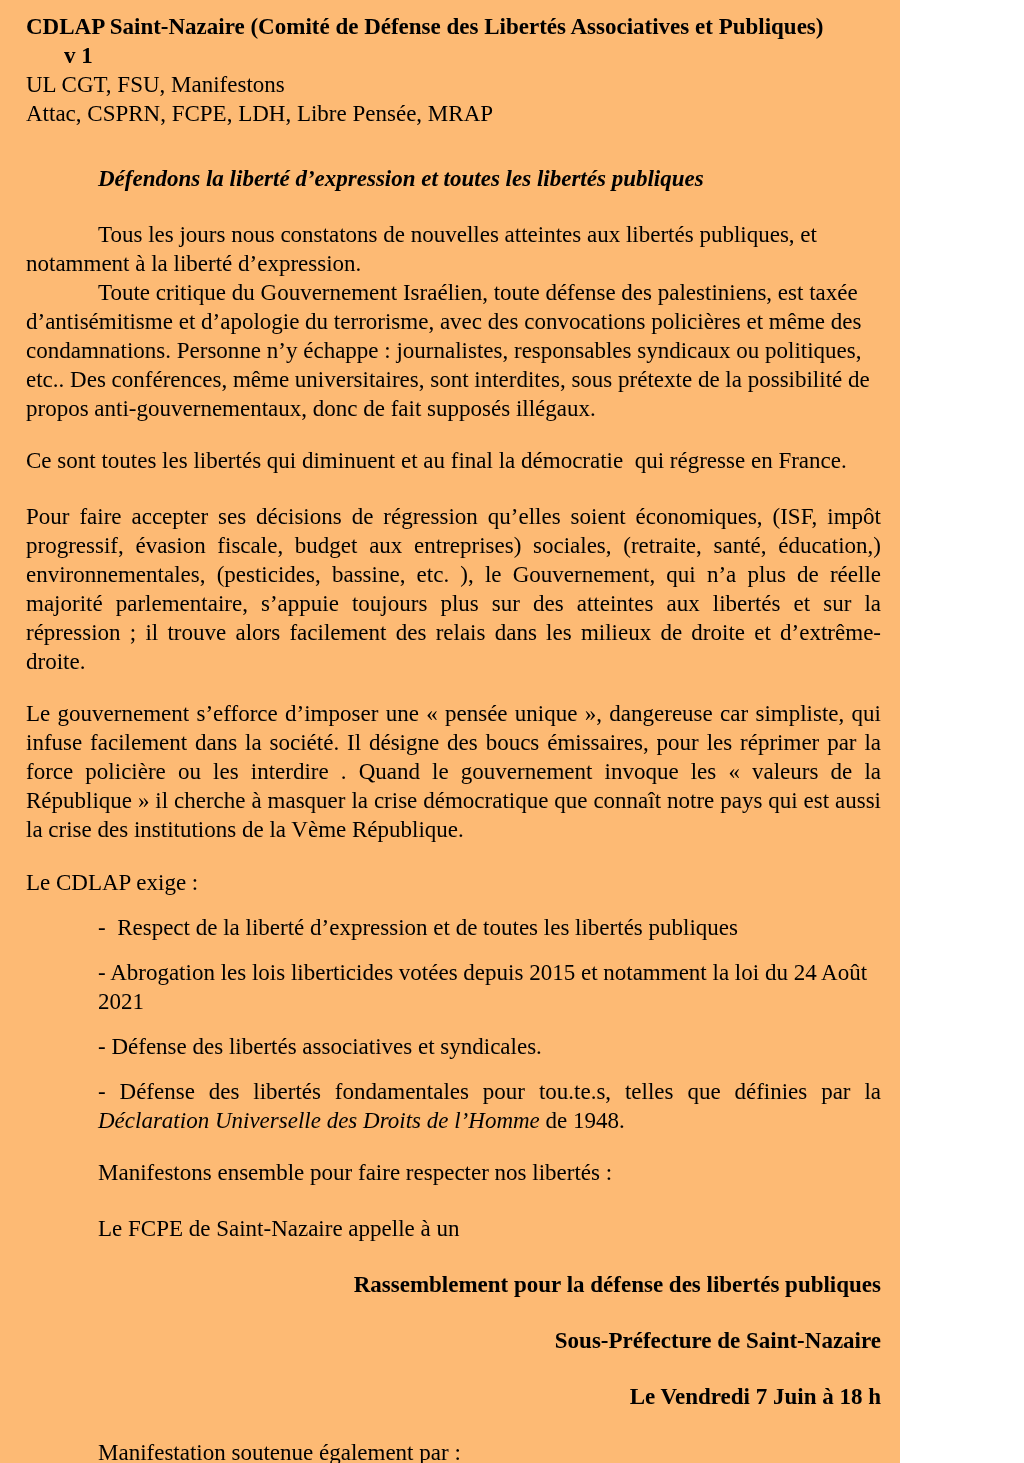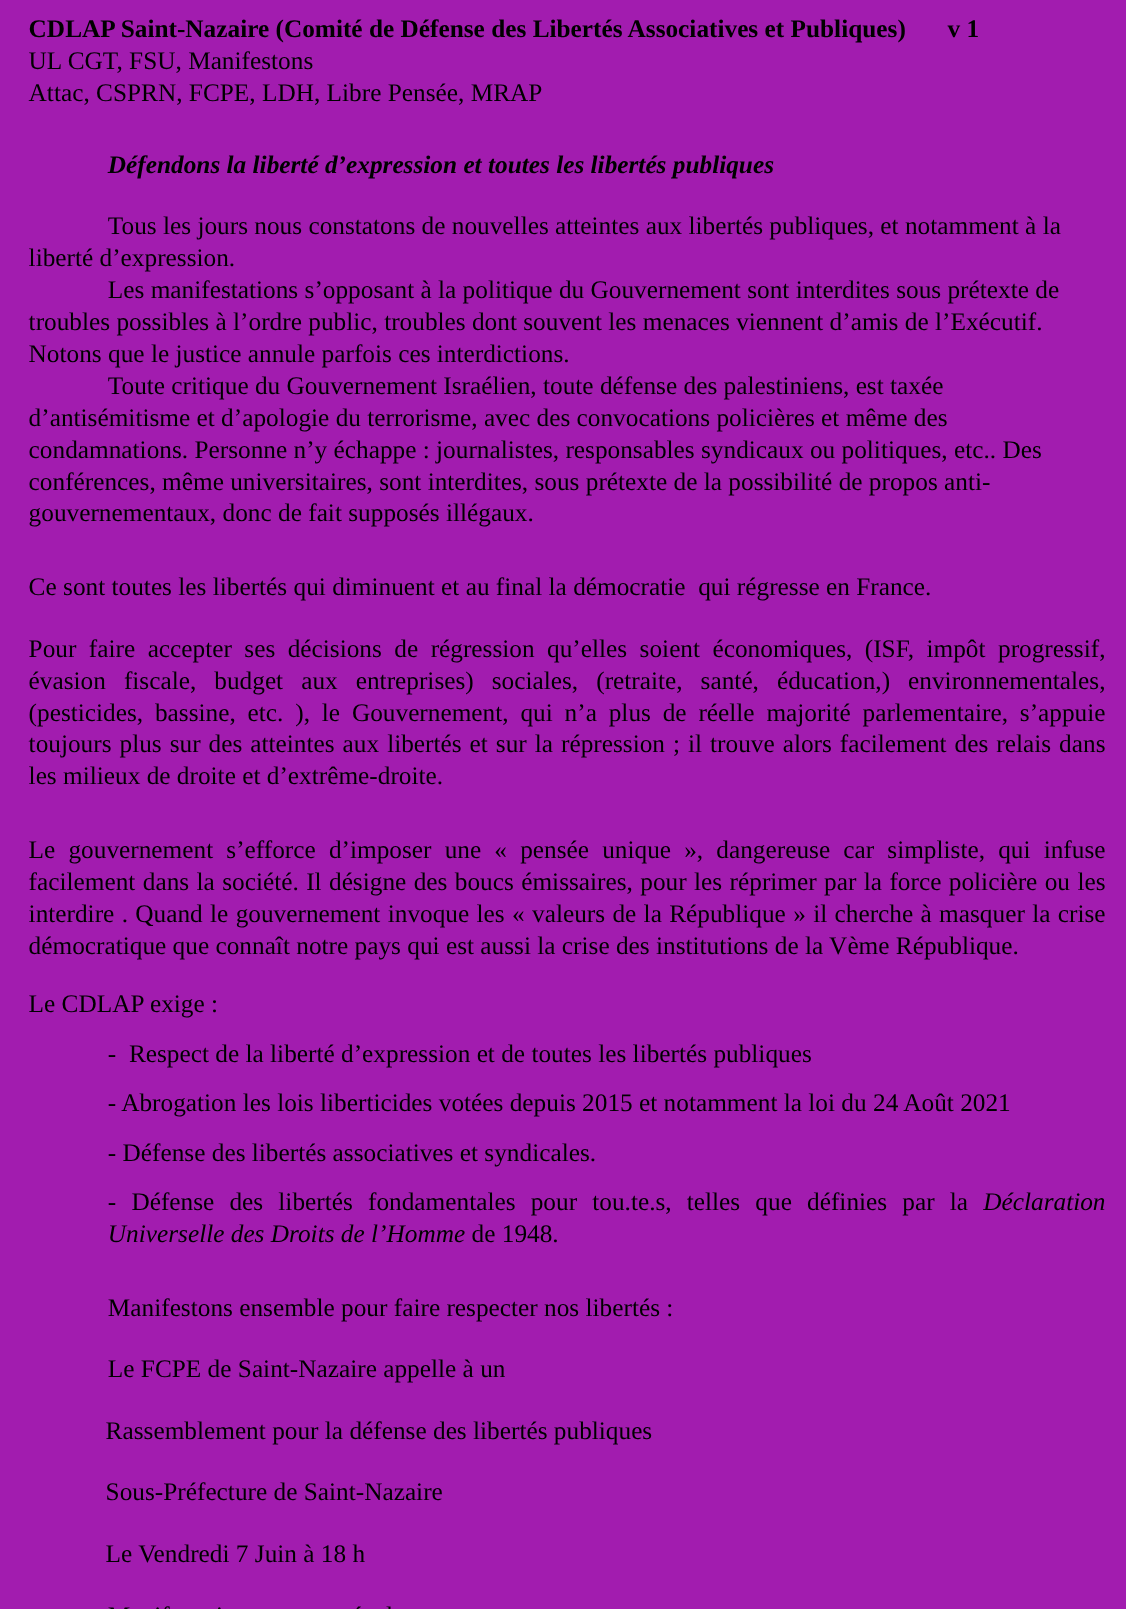--- a/index.html
+++ b/index.html
@@ -9,64 +9,63 @@
     background: #ffffff;
   }
   body {
     font-family: "Liberation Serif", serif;
     font-size: 23px;
     line-height: 29px;
     color: #000000;
     overflow: hidden;
   }
   .page {
-    width: 1024px;
+    width: 900px;
     height: 1463px;
     padding: 12px 19px 0 26px;
-    background: #a21caf;
+    background: #fdba74;
     overflow: hidden;
   }
   .title-line { font-weight: bold; }
   .version { display: inline-block; margin-left: 38px; font-weight: bold; }
   .heading {
     font-weight: bold;
     padding-left: 72px;
     margin-top: 36px;
     margin-bottom: 27px;
     font-style: italic;
   }
   .indent { text-indent: 72px; }
   .justify { text-align: justify; }
   .tab { padding-left: 72px; }
   .gap { margin-top: 27px; }
-  .gap-sm { margin-top: 38px; }
+  .gap-sm { margin-top: 23px; }
   .demand-item { padding-left: 72px; margin-top: 16px; }
   .centerline {
-    text-align: left;
-    font-weight: normal;
+    text-align: right;
+    font-weight: bold;
     padding-left: 70px;
     margin-top: 27px;
   }
   .demands { margin-top: 24px; }
 </style>
 </head>
 <body>
 
 <div class="page">
 
   <div>
     <p class="title-line"><span>CDLAP Saint-Nazaire (Comité de Défense des Libertés Associatives et Publiques)</span><span class="version">v 1</span></p>
     <p>UL CGT, FSU, Manifestons</p>
     <p>Attac, CSPRN, FCPE, LDH, Libre Pensée, MRAP</p>
   </div>
 
   <p class="heading">Défendons la liberté d’expression et toutes les libertés publiques</p>
 
   <p class="indent">Tous les jours nous constatons de nouvelles atteintes aux libertés publiques, et notamment à la liberté d’expression.</p>
-  <p class="indent">Les manifestations s’opposant à la politique du Gouvernement sont interdites sous prétexte de troubles possibles à l’ordre public, troubles dont souvent les menaces viennent d’amis de l’Exécutif. Notons que le justice annule parfois ces interdictions.</p>
   <p class="indent">Toute critique du Gouvernement Israélien, toute défense des palestiniens, est taxée d’antisémitisme et d’apologie du terrorisme, avec des convocations policières et même des condamnations. Personne n’y échappe : journalistes, responsables syndicaux ou politiques, etc.. Des conférences, même universitaires, sont interdites, sous prétexte de la possibilité de propos anti-gouvernementaux, donc de fait supposés illégaux.</p>
 
   <p class="gap-sm">Ce sont toutes les libertés qui diminuent et au final la démocratie &nbsp;qui régresse en France.</p>
 
   <p class="justify gap">Pour faire accepter ses décisions de régression qu’elles soient économiques, (ISF, impôt progressif, évasion fiscale, budget aux entreprises) sociales, (retraite, santé, éducation,) environnementales, (pesticides, bassine, etc. ), le Gouvernement, qui n’a plus de réelle majorité parlementaire, s’appuie toujours plus sur des atteintes aux libertés et sur la répression ; il trouve alors facilement des relais dans les milieux de droite et d’extrême-droite.</p>
 
   <p class="justify gap-sm">Le gouvernement s’efforce d’imposer une « pensée unique », dangereuse car simpliste, qui infuse facilement dans la société. Il désigne des boucs émissaires, pour les réprimer par la force policière ou les interdire . Quand le gouvernement invoque les « valeurs de la République » il cherche à masquer la crise démocratique que connaît notre pays qui est aussi la crise des institutions de la Vème République.</p>
 
   <div class="demands">
     <p>Le CDLAP exige :</p>

